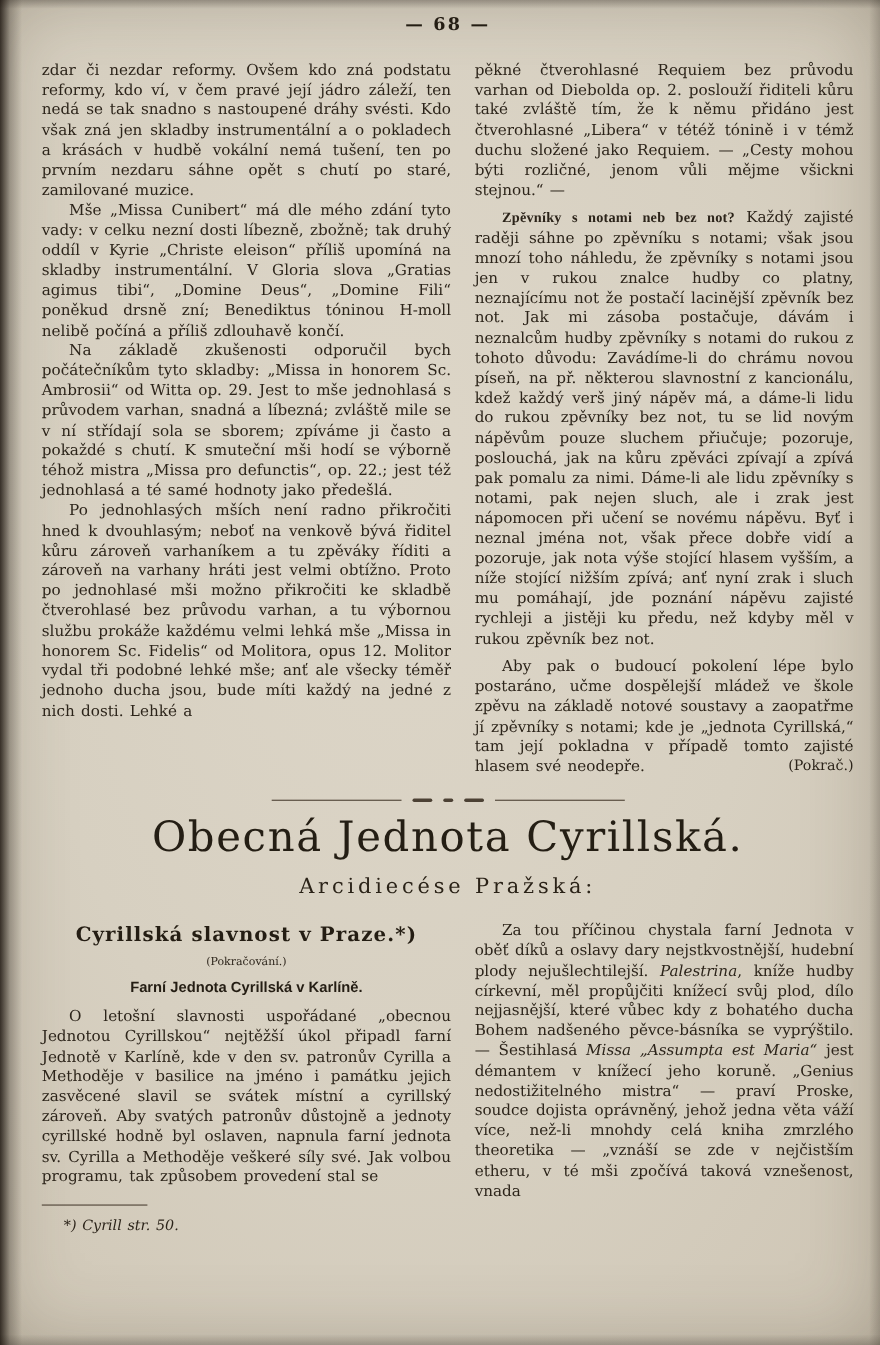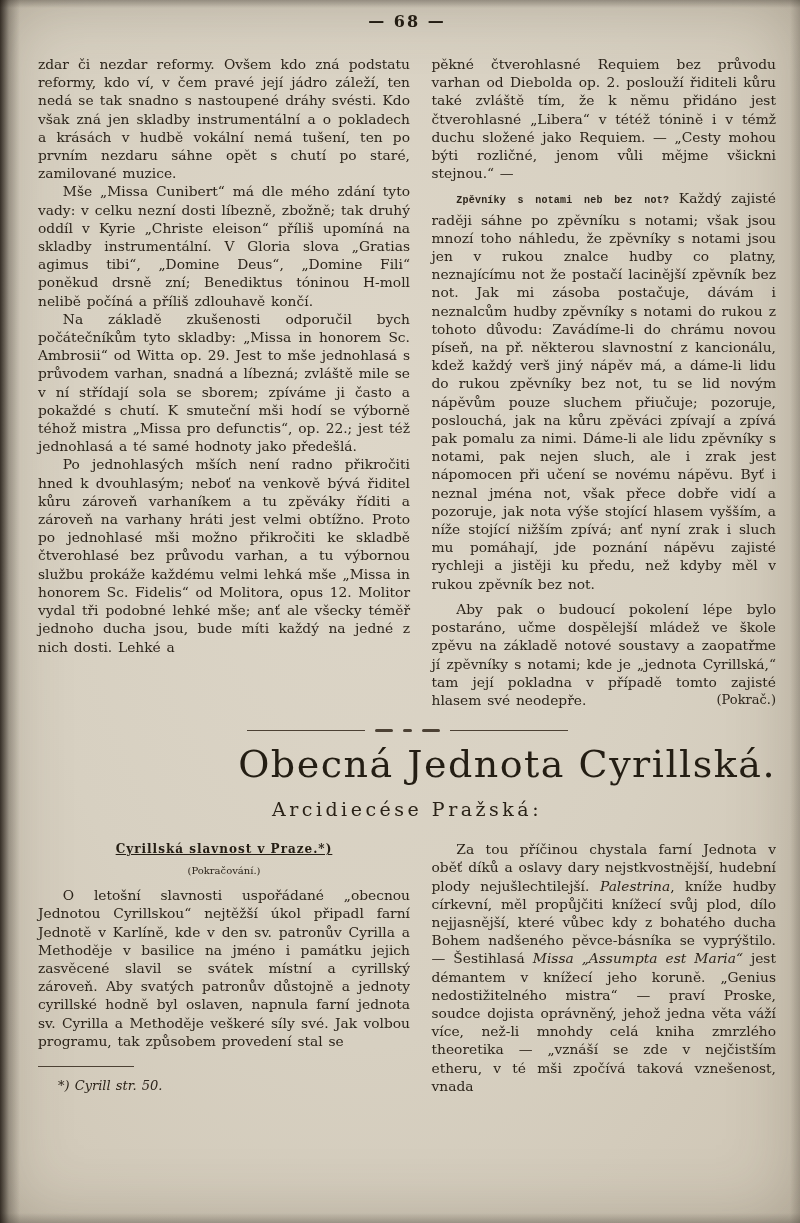--- a/index.html
+++ b/index.html
@@ -38,42 +38,42 @@
   .colL { flex: 0 0 372px; }
   .colR { flex: 1 1 auto; }
   .vrule { flex: 0 0 1.5px; background: #51463a; margin: 2px 11px 2px 9px; }
 
   p { margin: 0; font-size: 13.8px; line-height: 18.2px; word-spacing: 1.4px; }
   .ind { text-indent: 1.8em; }
   .noindent { text-indent: 0; }
   .gap-top { margin-top: 7px; }
 
   .lead {
-    font-family: Liberation Mono, monospace;
-    font-weight: bold; font-size: 10px; letter-spacing: 0.2px; margin-top: 28px;
+    font-family: Liberation Serif, serif;
+    font-weight: bold; font-size: 13px; letter-spacing: 0.2px; margin-top: 28px;
   }
   .pokrac { float: right; font-size: 13px; }
 
   .ornament { display: flex; align-items: center; justify-content: center; gap: 10px; margin: 20px 0 10px; }
   .oline { width: 118px; height: 1px; background: #4c4134; }
   .odia  { width: 18px; height: 3px; background: #4c4134; border-radius: 2px; }
   .odot  { width: 9px;  height: 3px; background: #4c4134; border-radius: 2px; }
 
   .section-title {
-    font-size: 38px; font-weight: normal; text-align: right;
+    font-size: 38px; font-weight: normal; text-align: center;
     letter-spacing: 1.5px; margin: 8px 0 12px; color: #241e14;
   }
   .section-subtitle {
     font-size: 19px; font-weight: normal; text-align: center;
     letter-spacing: 3.5px; margin: 0 0 20px; color: #2a2217;
   }
 
   .art-heading {
-    font-size: 12px; font-weight: bold; text-align: center;
-    letter-spacing: 1px; margin: 2px 0 9px; color: #241d13; text-decoration: underline;
+    font-size: 18px; font-weight: bold; text-align: center;
+    letter-spacing: 1px; margin: 2px 0 9px; color: #241d13;
   }
   .art-sub { font-size: 10px; text-align: center; margin: 0 0 10px; }
   .art-subsub {
     font-family: "Liberation Sans", sans-serif;
     font-size: 13.4px; font-weight: bold; text-align: center;
     margin: 0 0 10px; color: #241d13;
   }
 
   .footnote { margin-top: 16px; }
   .fn-rule { width: 96px; height: 1.5px; background: #4c4134; margin-bottom: 7px; }
@@ -115,20 +115,21 @@
         <span class="oline"></span>
     </div>
 
     <h1 class="section-title">Obecná Jednota Cyrillská.</h1>
     <h2 class="section-subtitle">Arcidiecése Pražská:</h2>
 
     <section class="twocol">
       <div class="col colL">
         <h3 class="art-heading">Cyrillská slavnost v Praze.*)</h3>
         <div class="art-sub">(Pokračování.)</div>
+        <h4 class="art-subsub">Farní Jednota Cyrillská v Karlíně.</h4>
         <p class="ind">O letošní slavnosti uspořádané „obecnou Jednotou Cyrillskou“ nejtěžší úkol připadl farní Jednotě v Karlíně, kde v den sv. patronův Cyrilla a Methoděje v basilice na jméno i památku jejich zasvěcené slavil se svátek místní a cyrillský zároveň. Aby svatých patronův důstojně a jednoty cyrillské hodně byl oslaven, napnula farní jednota sv. Cyrilla a Methoděje veškeré síly své. Jak volbou programu, tak způsobem provedení stal se</p>
         <div class="footnote">
           <div class="fn-rule"></div>
           <div class="fn-text">*) Cyrill str. 50.</div>
         </div>
       </div>
       <div class="vrule"></div>
       <div class="col colR">
         <p class="ind"><span>Za tou příčinou chystala farní Jednota v oběť díků a oslavy dary nejstkvostnější, hudební plody nejušlechtilejší. </span><i>Palestrina</i><span>, kníže hudby církevní, měl propůjčiti knížecí svůj plod, dílo nejjasnější, které vůbec kdy z bohatého ducha Bohem nadšeného pěvce-básníka se vyprýštilo. — Šestihlasá </span><i>Missa „Assumpta est Maria“</i><span> jest démantem v knížecí jeho koruně. „Genius nedostižitelného mistra“ — praví Proske, soudce dojista oprávněný, jehož jedna věta váží více, než-li mnohdy celá kniha zmrzlého theoretika — „vznáší se zde v nejčistším etheru, v té mši zpočívá taková vznešenost, vnada</span></p>
       </div>

